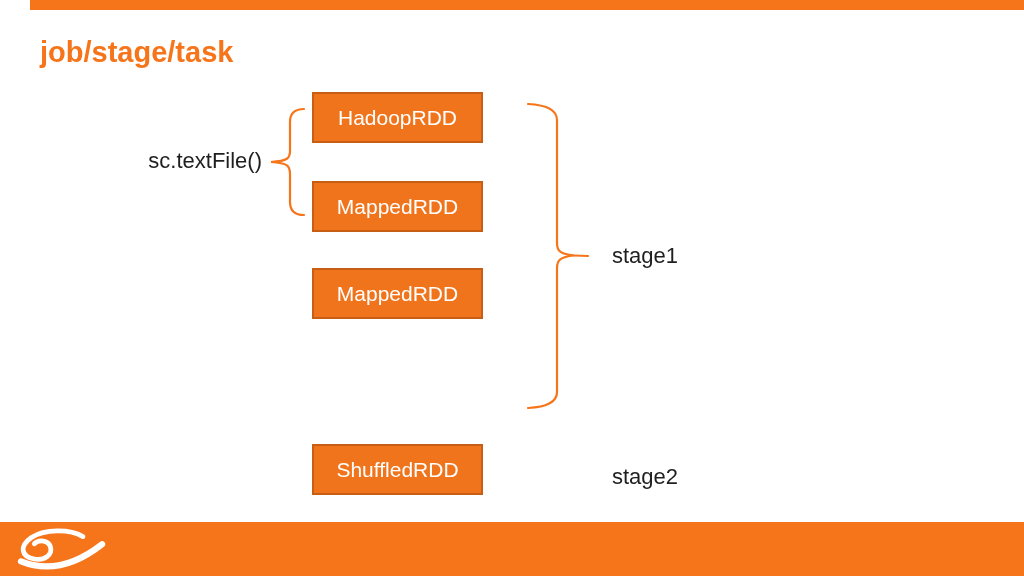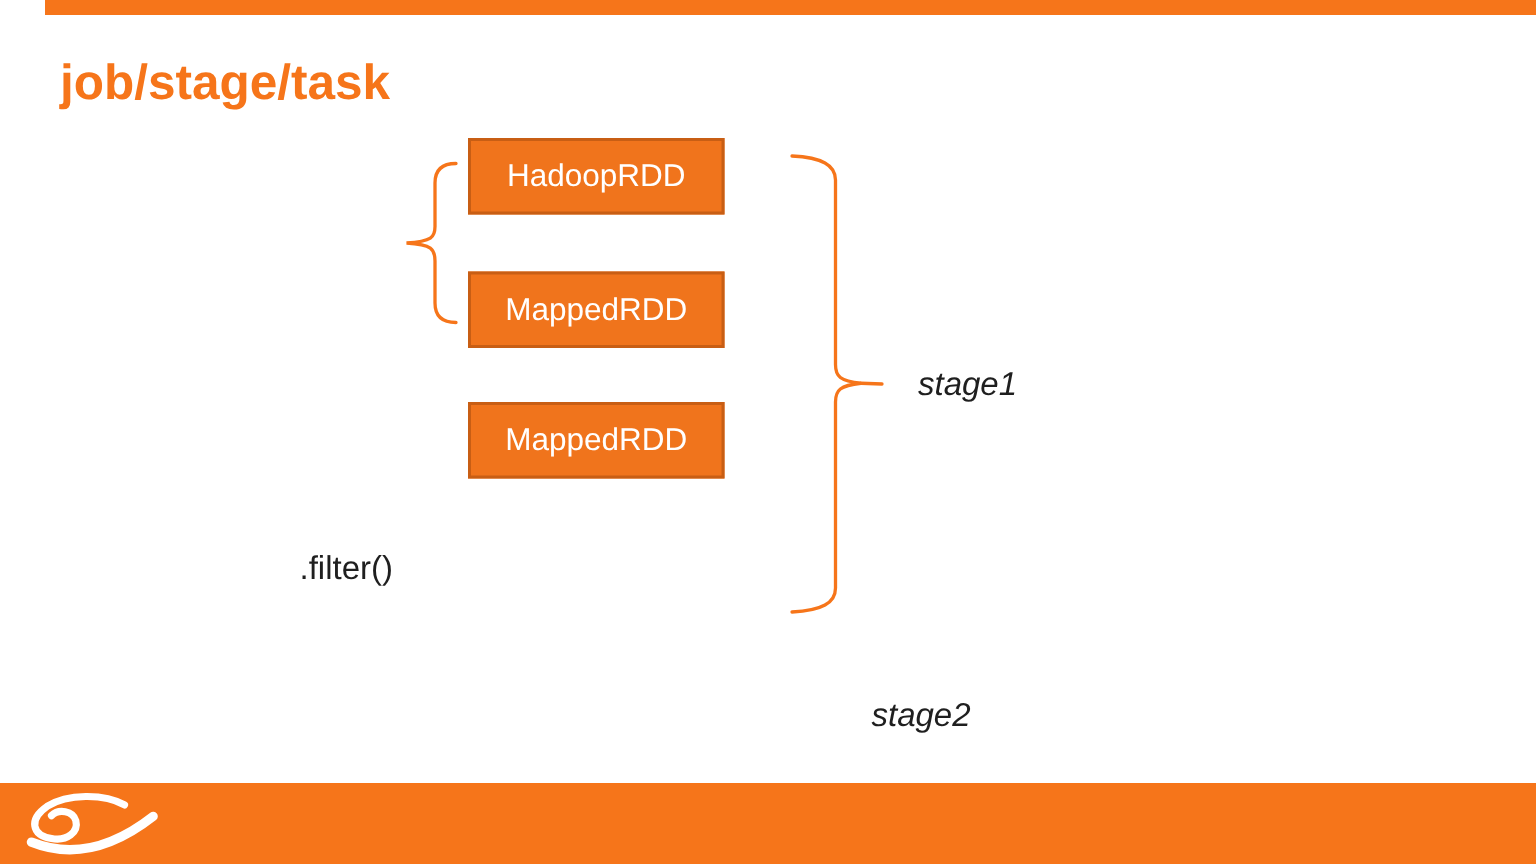--- a/index.html
+++ b/index.html
@@ -14,79 +14,82 @@
   .slide{
     position:relative;width:1024px;height:576px;background:var(--background);
     font-family:"Liberation Sans",sans-serif;overflow:hidden;
   }
   .top-bar{
     position:absolute;left:30px;top:0;width:994px;height:10px;
     background:var(--accent-orange);
   }
   .title{
     position:absolute;left:40px;top:36px;
-    font-size:33px;font-weight:700;color:var(--accent-orange);
+    font-size:29px;font-weight:700;color:var(--accent-orange);
     letter-spacing:0px;white-space:nowrap;
   }
   .op{
     position:absolute;left:40px;width:222px;text-align:right;
     font-size:22px;color:var(--label-text);white-space:nowrap;
   }
   .rdd{
     position:absolute;left:312px;width:171px;height:51px;
     background:var(--box-fill);border:2px solid var(--box-border);
     box-sizing:border-box;display:flex;align-items:center;justify-content:center;
   }
   .rdd-label{
     color:var(--box-label);font-size:21px;white-space:nowrap;
   }
   .stage{
-    position:absolute;font-size:22px;color:var(--label-text);white-space:nowrap;font-style:italic;
+    position:absolute;font-size:22px;color:var(--label-text);white-space:nowrap;
   }
   .brace{position:absolute;color:var(--accent-orange);}
   .brace path{fill:none;stroke:currentColor;stroke-width:2.2;stroke-linecap:round;}
   .bottom-bar{
     position:absolute;left:0;top:522px;width:1024px;height:54px;
     background:var(--accent-orange);
   }
   .logo{position:absolute;left:14px;top:6px;width:96px;height:42px;}
   .logo path{fill:none;stroke:#fff;stroke-linecap:round;}
 </style>
 </head>
 <body>
 
 <div class="slide">
 
   <div class="top-bar"></div>
 
   <div class="title">job/stage/task</div>
 
-  <div class="op" style="top:366px">.filter()</div>
+  <div class="op" style="top:148px">sc.textFile()</div>
 
   <div class="rdd" style="top:92px">
     <span class="rdd-label">HadoopRDD</span>
   </div>
   <div class="rdd" style="top:181px">
     <span class="rdd-label">MappedRDD</span>
   </div>
   <div class="rdd" style="top:268px">
     <span class="rdd-label">MappedRDD</span>
+  </div>
+  <div class="rdd" style="top:444px">
+    <span class="rdd-label">ShuffledRDD</span>
   </div>
 
   <svg class="brace" style="left:266px;top:106px;width:40px;height:112px" viewBox="0 0 40 112" aria-hidden="true">
     <path d="M 38,3 C 28,3 24,8 24,16 L 24,45 C 24,52 22,55 5,56 C 22,57 24,60 24,68 L 24,96 C 24,104 28,109 38,109"></path>
   </svg>
 
   <svg class="brace" style="left:524px;top:100px;width:66px;height:314px" viewBox="0 0 66 314" aria-hidden="true">
     <path d="M 4,4 C 24,5 33,10 33,20 L 33,143 C 33,151 36,154 50,155.5 C 36,157 33,160 33,168 L 33,292 C 33,302 24,307 4,308"></path>
     <path d="M 50,155.5 L 64,156"></path>
   </svg>
 
   <div class="stage" style="left:612px;top:243px">stage1</div>
-  <div class="stage" style="left:581px;top:464px">stage2</div>
+  <div class="stage" style="left:612px;top:464px">stage2</div>
 
   <div class="bottom-bar">
     <svg class="logo" viewBox="0 0 100 44" aria-hidden="true">
       <path style="stroke-width:5" d="M 72,9 C 58,1 32,1 18,10 C 5,19 7,30 21,32.5 C 32,34.5 40,28 38,20 C 36,13 26,11.5 21,16.5"></path>
       <path style="stroke-width:6.5" d="M 7,35 C 32,45 60,42 92,17"></path>
     </svg>
   </div>
 
 </div>
 

